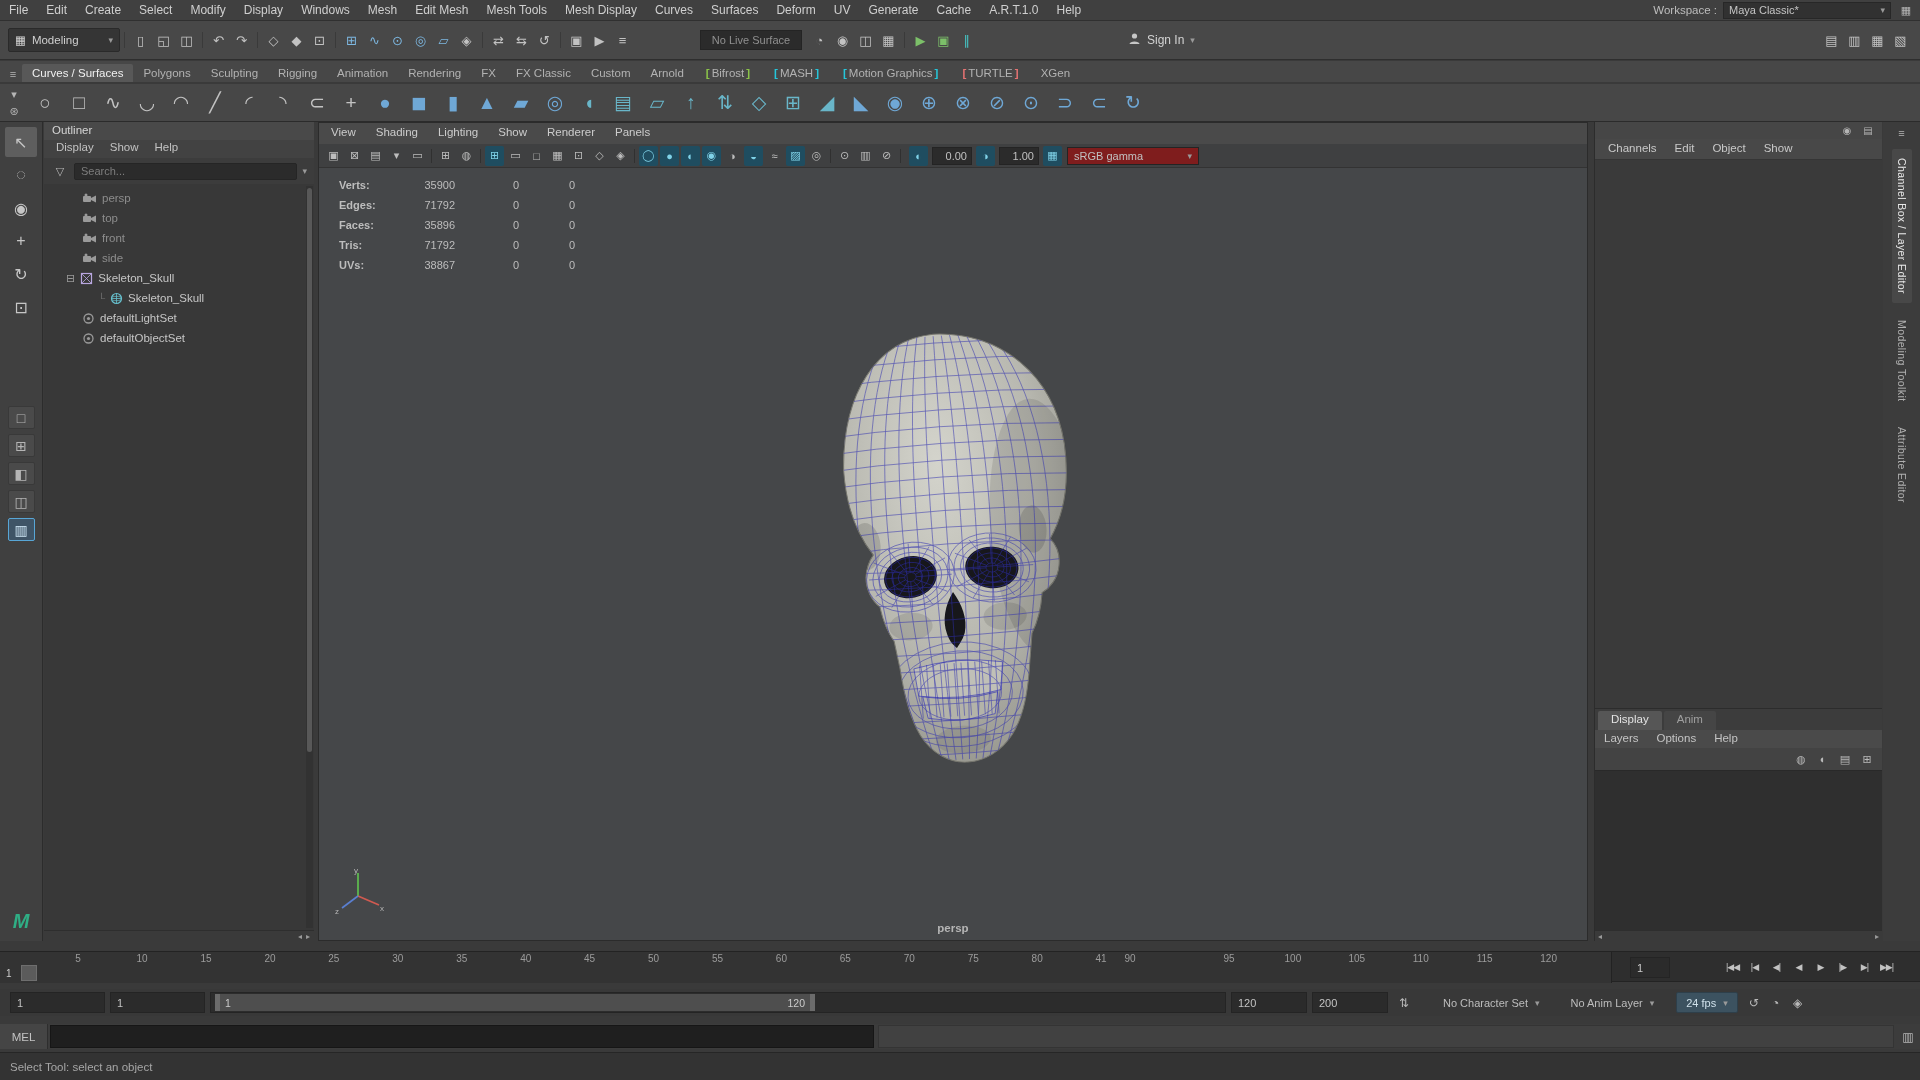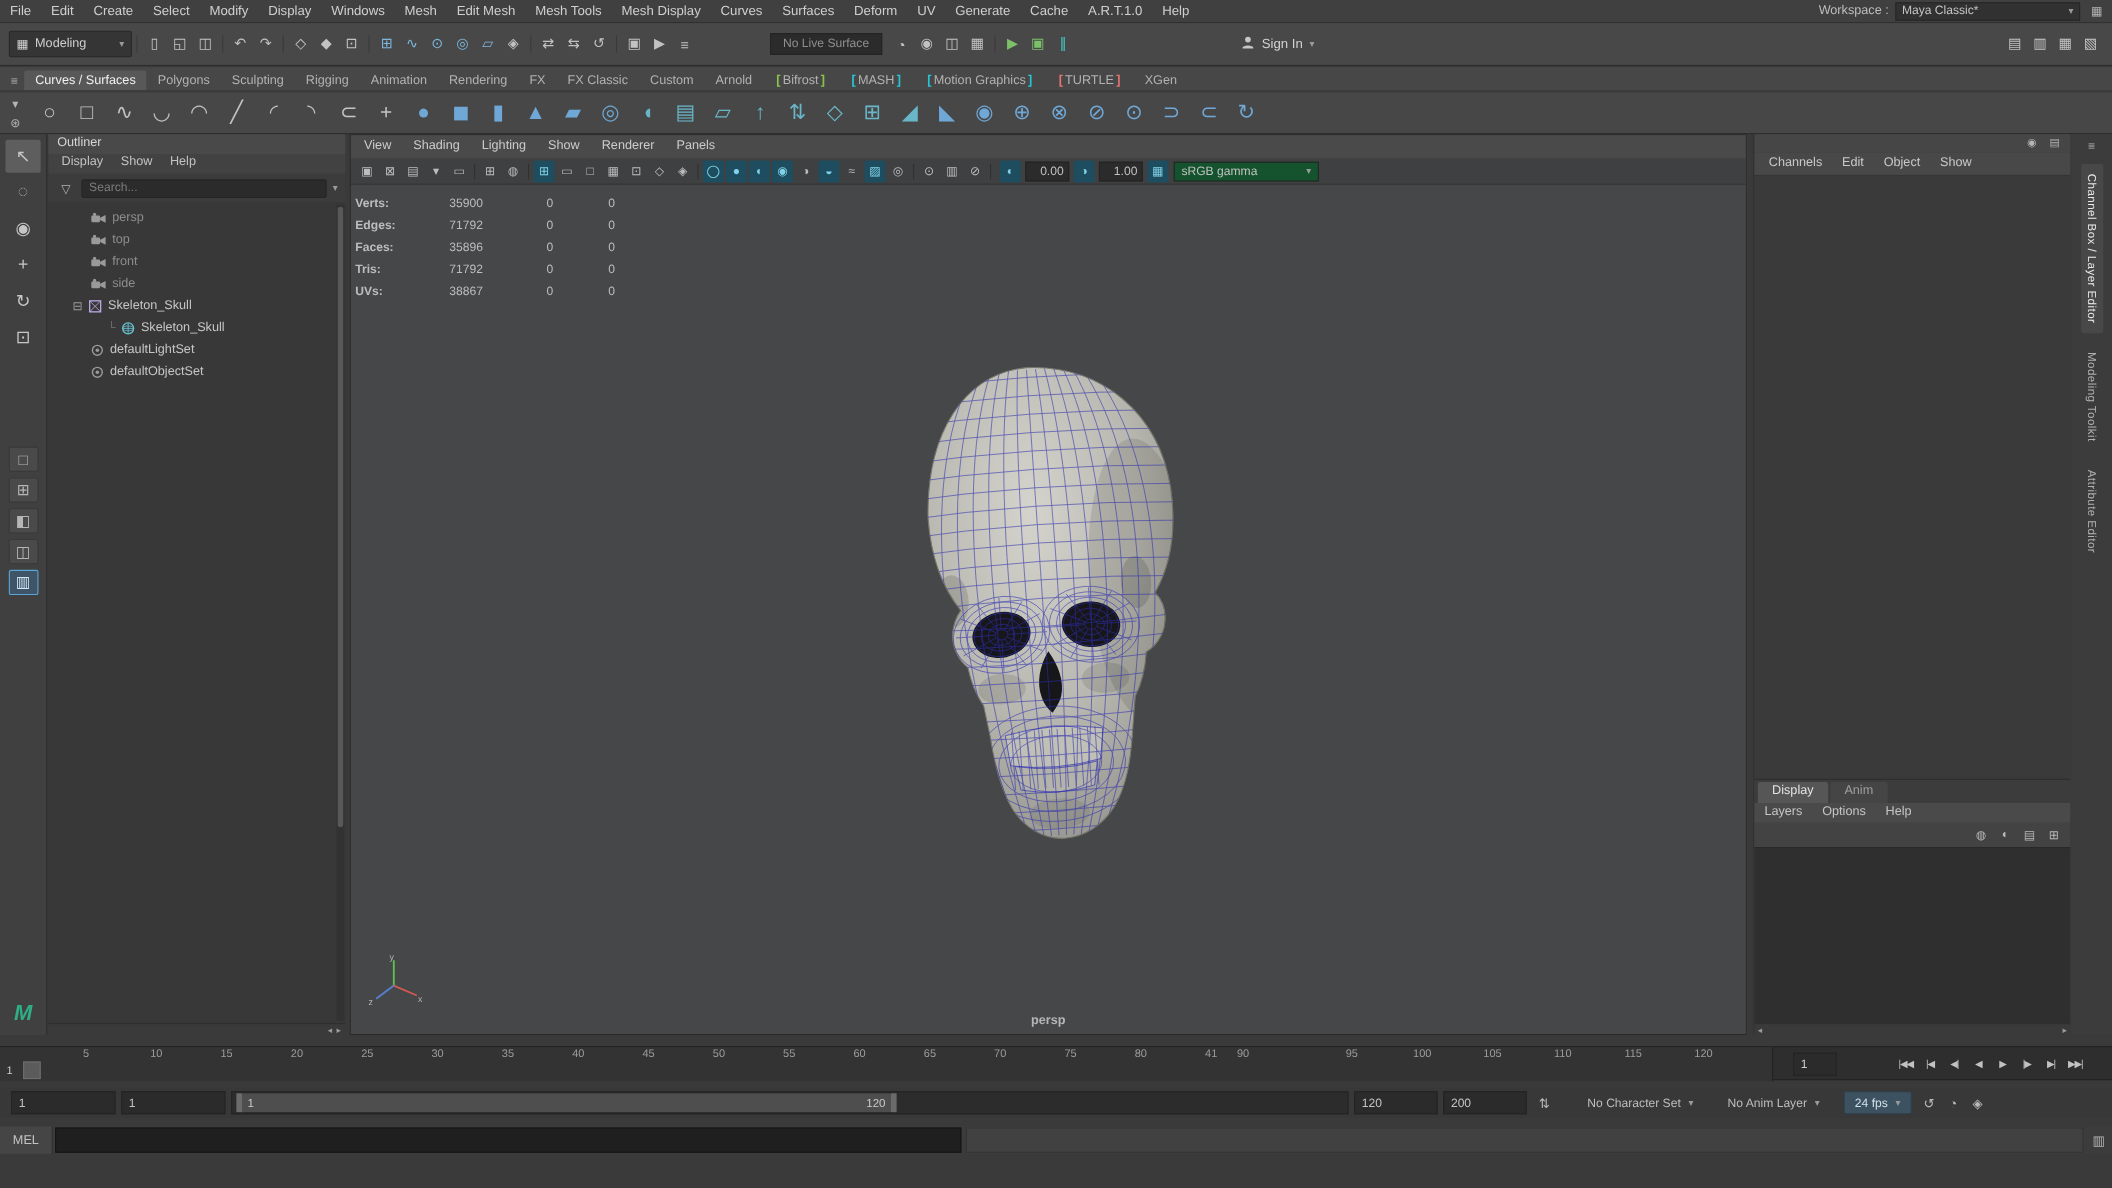--- a/index.html
+++ b/index.html
@@ -66,23 +66,23 @@
 #vp-menus{height:21px;background:#4a4a4a;display:flex;padding-left:2px}
 .vp-menu{padding:3px 10px;font-size:11.5px;color:#cccccc}
 #vp-toolbar{height:24px;background:#3f4041;display:flex;align-items:center;padding-left:4px;border-bottom:1px solid #333}
 #vp-icons{display:flex;align-items:center}
 .vp-icon{width:19px;height:20px;display:flex;align-items:center;justify-content:center;font-size:11px;color:#bdbdbd;border-radius:2px;margin:0 1px}
 .vp-icon.active{background:#1f4d60;color:#7fd2e8}
 .vp-div{width:7px;height:20px;position:relative}
 .vp-div::after{content:"";position:absolute;left:3px;top:3px;bottom:3px;width:1px;background:#303030}
 #vp-fields{display:flex;align-items:center;margin-left:4px}
 .vp-field{width:40px;height:18px;background:#2b2b2b;border:1px solid #242424;color:#c0c0c0;font-size:11px;display:flex;align-items:center;justify-content:flex-end;padding:0 4px;margin:0 3px}
-#vp-colorspace{width:132px;height:18px;background:#14532d;border:1px solid #242424;display:flex;align-items:center;justify-content:space-between;padding:0 6px;font-size:11px;color:#c0c0c0;margin-left:4px}
+#vp-colorspace{width:132px;height:18px;background:#7f1d1d;border:1px solid #242424;display:flex;align-items:center;justify-content:space-between;padding:0 6px;font-size:11px;color:#c0c0c0;margin-left:4px}
 #vp-canvas{flex:1;position:relative;background:#454749}
-#hud{position:absolute;left:4px;top:7px}
+#hud{position:absolute;left:20px;top:7px}
 .hud-row{display:flex;height:20px;font-size:11px;color:#bdbdbd;align-items:center}
 .hud-label{width:50px;font-weight:bold}
 .hud-val{width:66px;text-align:right}
 .hud-sel{width:64px;text-align:right}
 .hud-other{width:56px;text-align:right}
 #persp-label{position:absolute;left:0;right:0;bottom:6px;text-align:center;font-size:11.5px;color:#b5b5b5;font-weight:bold}
 #axis-gizmo{position:absolute;left:12px;bottom:20px}
 #skull{position:absolute;left:478px;top:152px}
 
 #rightpanel{position:absolute;left:1594px;top:122px;width:288px;height:819px;background:#414141;border-left:1px solid #2c2c2c;display:flex;flex-direction:column}
@@ -764,14 +764,17 @@
       </div>
   </div>
 
   <div id="command-row">
     <div id="mel-label">MEL</div>
     <input id="mel-input" style="">
     <div id="mel-output"></div>
     <div id="script-editor-btn">▥</div>
   </div>
 
+  <div id="help-row">
+    <span>Select Tool: select an object</span>
+  </div>
 
 </div>
 
 </body></html>

